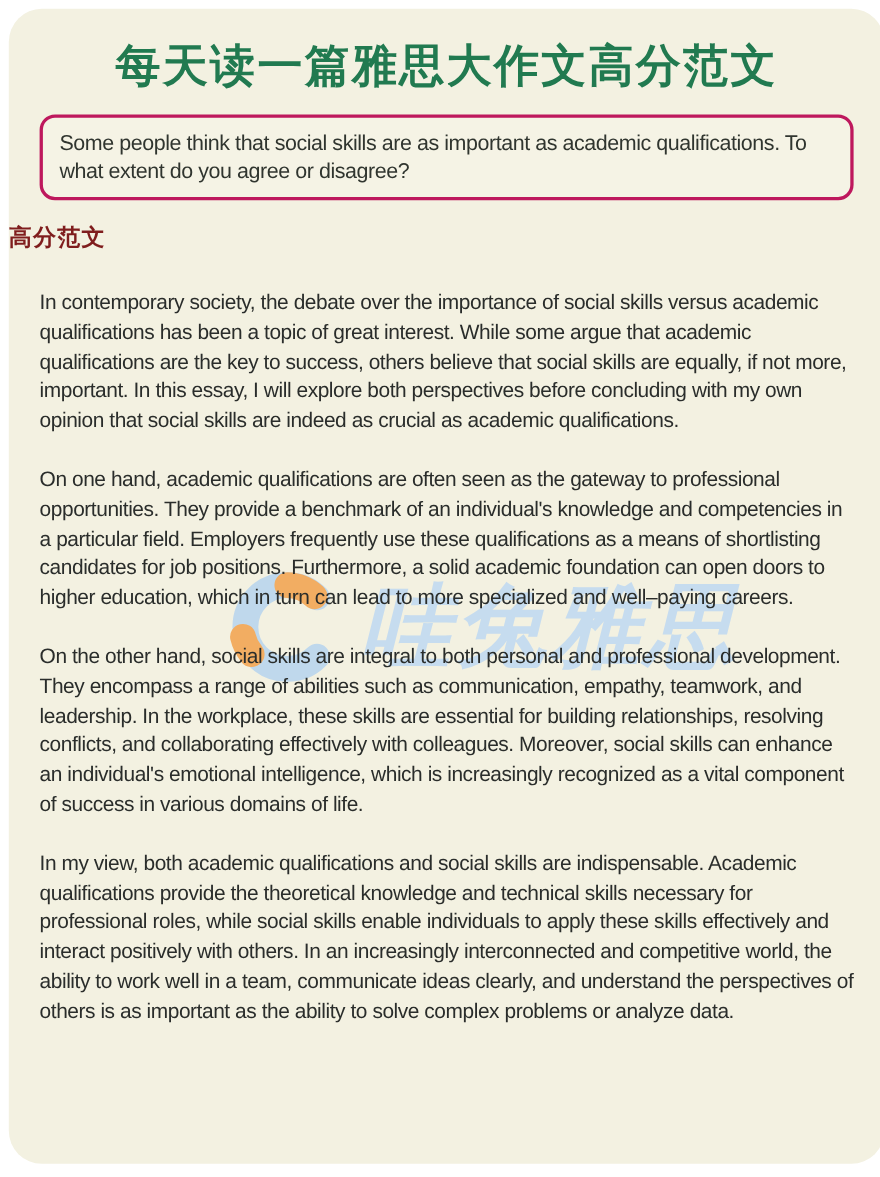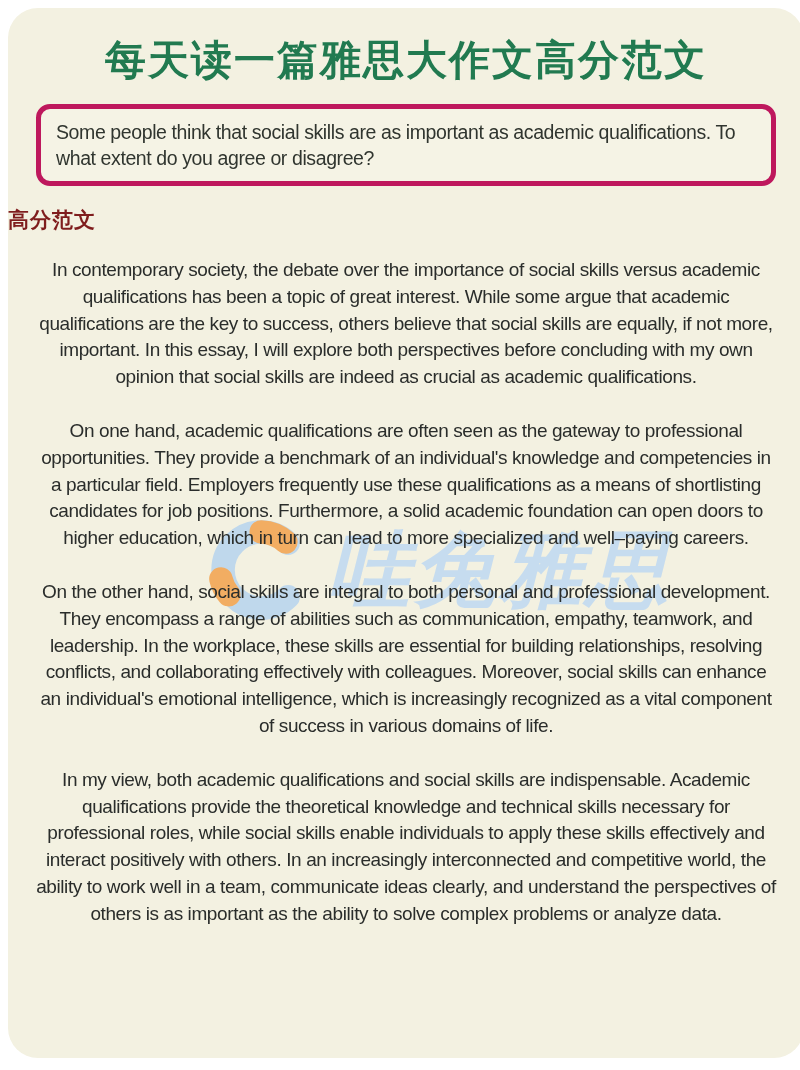--- a/index.html
+++ b/index.html
@@ -24,21 +24,21 @@
     margin: 28px 0 0 0;
     text-align: center;
     font-size: 41px;
     line-height: 48px;
     font-weight: 800;
     color: #217a50;
     letter-spacing: 2px;
   }
   .prompt-box {
     margin: 20px 28px 0 28px;
-    border: 5px solid #be185d;
+    border: 3px solid #be185d;
     border-radius: 14px;
     background: #f5f3e5;
     padding: 10px 15px;
   }
   .prompt-text {
     margin: 0;
     font-size: 19.5px;
     line-height: 26px;
     letter-spacing: -0.4px;
     color: #30352f;
@@ -47,22 +47,21 @@
     margin-top: 20px;
     text-align: left;
     font-size: 21px;
     font-weight: 700;
     color: #7f1d1d;
     letter-spacing: 1px;
   }
   .essay {
     position: relative;
     z-index: 1;
-    margin: 23px 28px 0 28px;
-    text-align: center;
+    margin: 33px 28px 0 28px;
   }
   .essay p {
     margin: 0 0 27px 0;
     font-size: 19px;
     line-height: 26.8px;
     letter-spacing: -0.4px;
     color: #2a2d2b;
   }
   .watermark {
     position: absolute;

